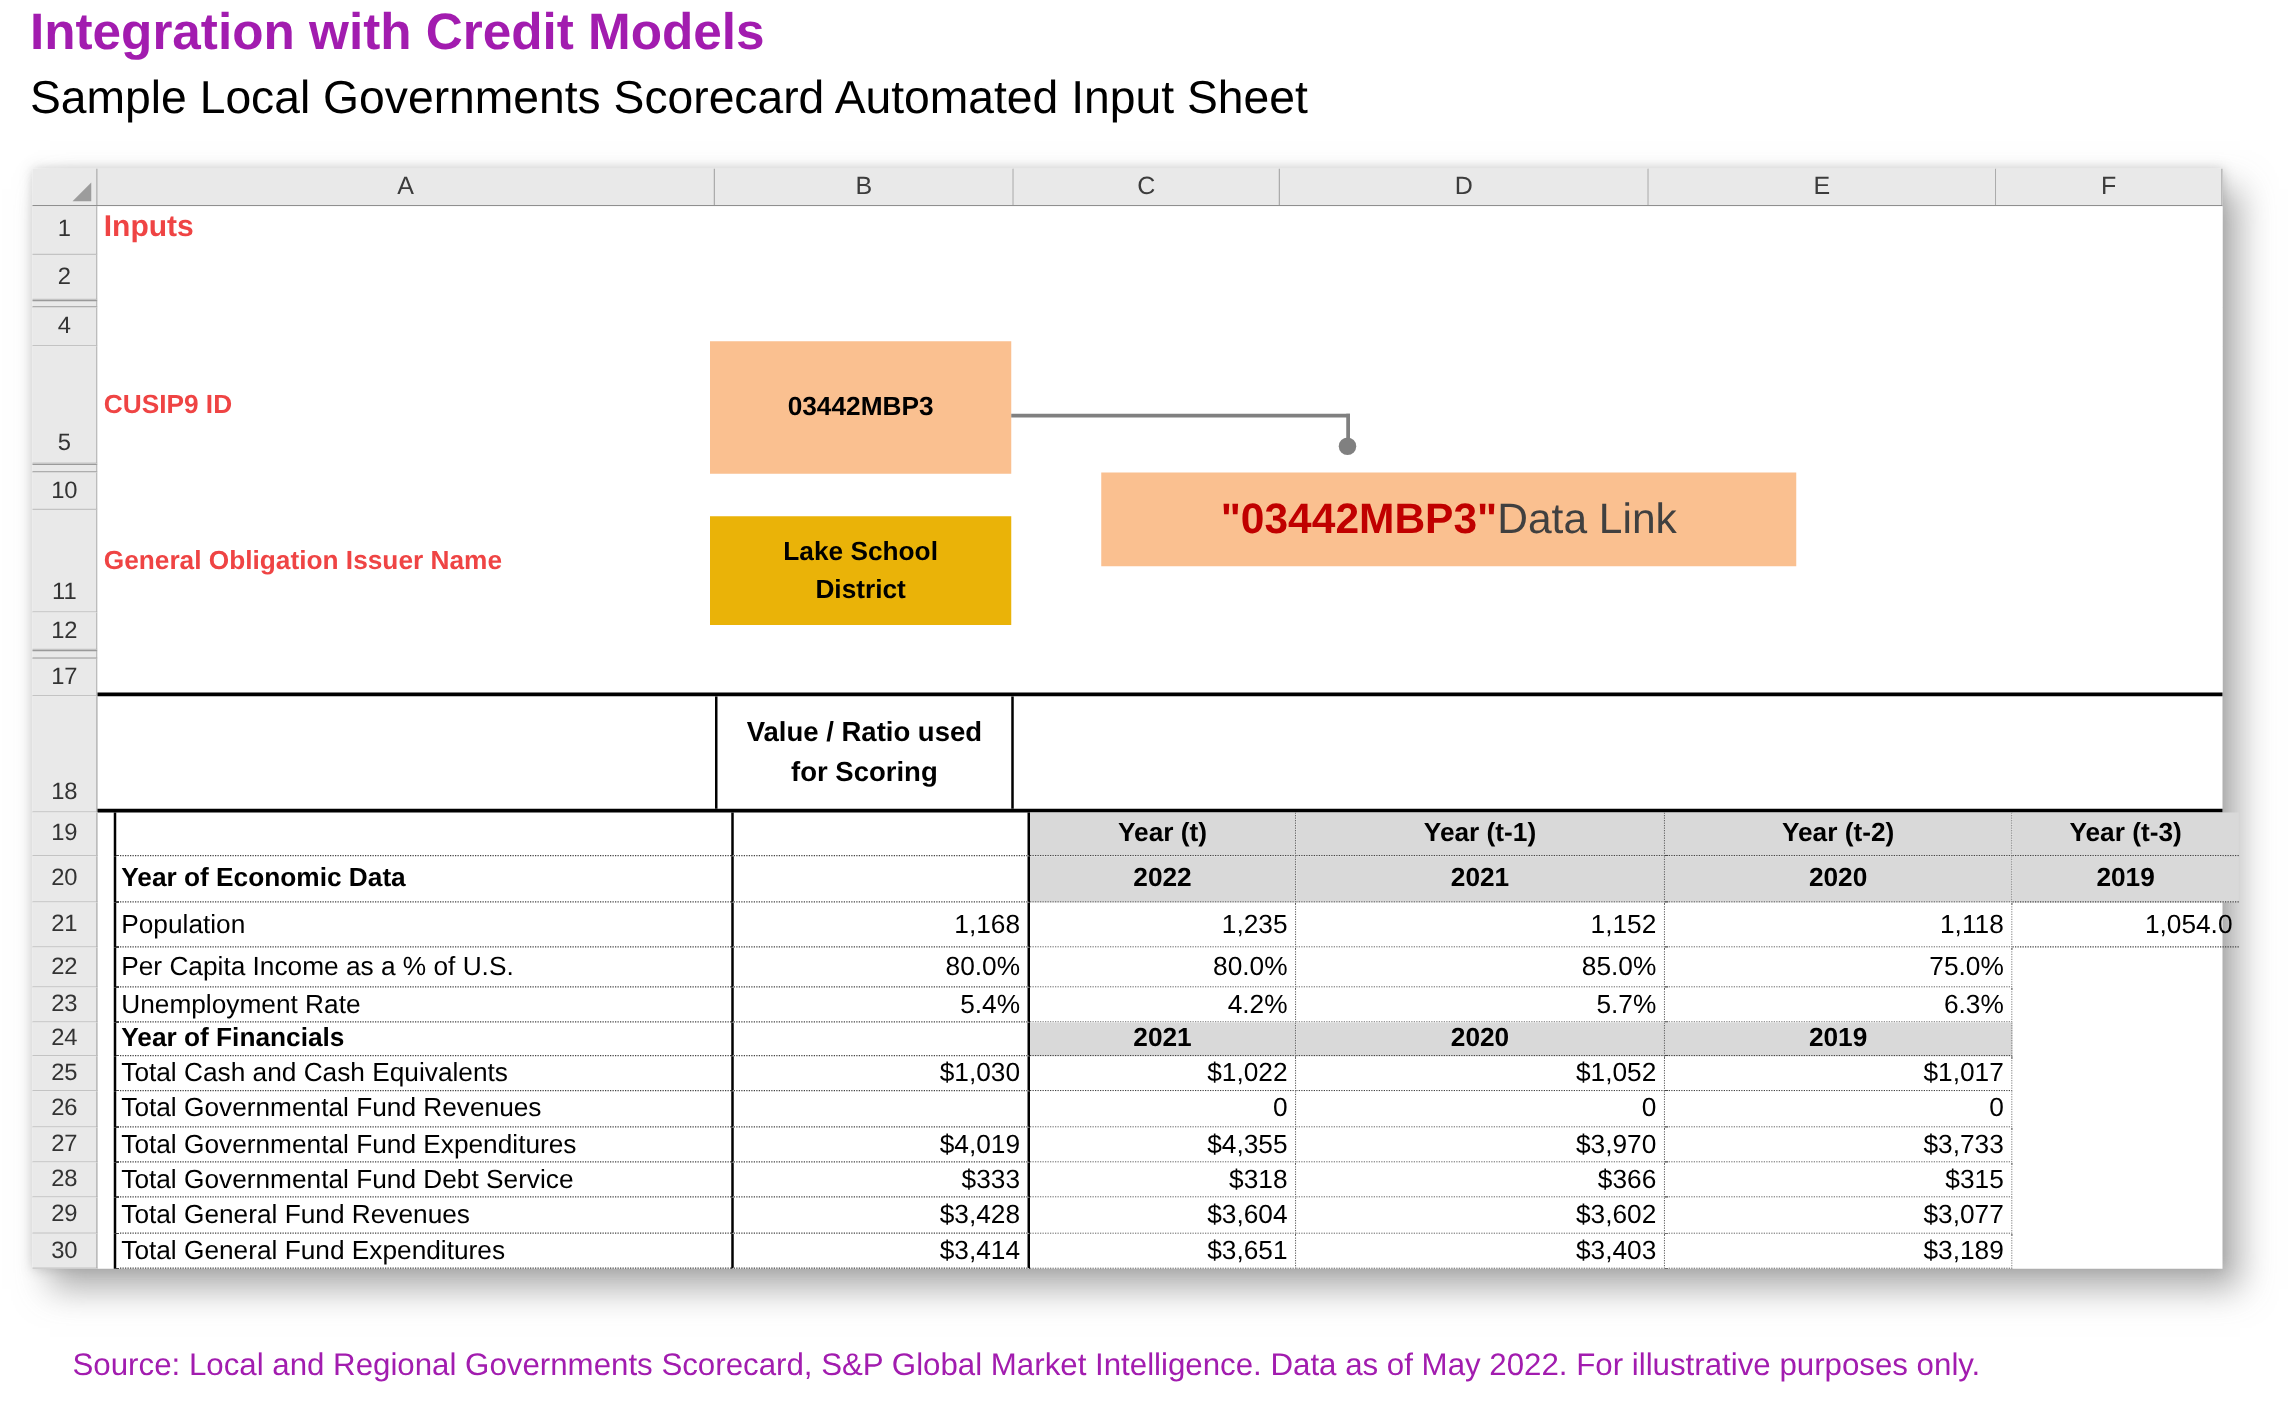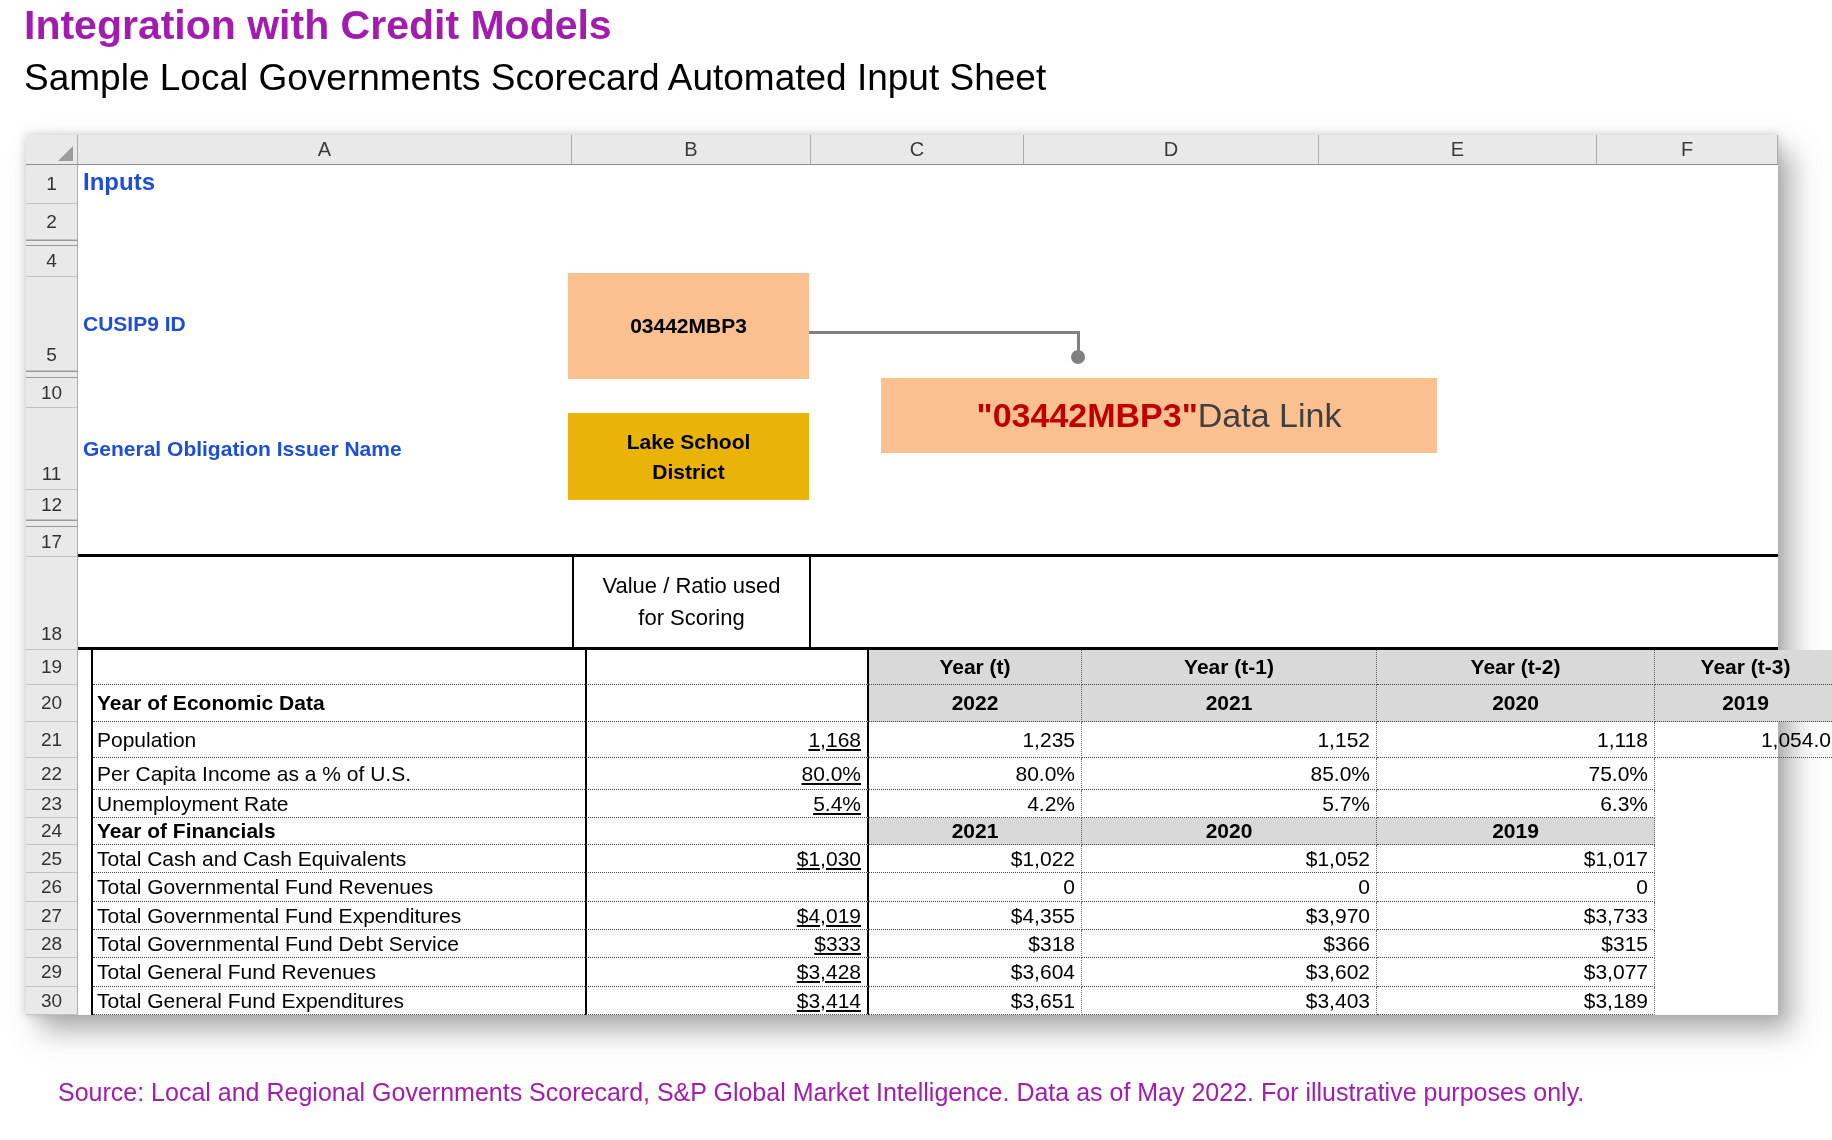--- a/index.html
+++ b/index.html
@@ -28,39 +28,39 @@
   .w-a{width:494px} .w-b{width:239px} .w-c{width:213px} .w-d{width:295px} .w-e{width:278px} .w-f{width:181px}
 
   
   .rnum { width:52px; background:#E9E9E9; border-right:1px solid #ACACAC; border-bottom:1px solid #C3C3C3;
           display:flex; align-items:center; justify-content:center; font-size:19px; color:#333; flex:none; }
   .rnum.bot { align-items:flex-end; padding-bottom:4px; }
   .gaprow .rnum { border-top:1px solid #9a9a9a; border-bottom:1px solid #9a9a9a; }
 
   
   .ucontent { flex:1; position:relative; background:#fff; display:flex; align-items:center; }
-  .ulabel { font-size:21px; font-weight:bold; color:#1d4ed8; padding-left:5px; }
+  .ulabel { font-size:21px; font-weight:bold; color:#ef4444; padding-left:5px; }
   .inputs-label { font-size:24px; align-self:flex-start; padding-top:3px; }
   .r17 .ucontent { border-bottom:3px solid #000; }
 
   
   .row18 { height:93px; }
   .cells18 { flex:1; display:flex; border-bottom:3px solid #000; }
   .a18 { width:494px; }
   .b18 { width:239px; border-left:2px solid #000; border-right:2px solid #000;
          display:flex; flex-direction:column; align-items:center; justify-content:center;
-         font-weight:normal; font-size:22px; line-height:1.45; text-align:center; }
+         font-weight:bold; font-size:22px; line-height:1.45; text-align:center; }
   .rest18 { flex:1; }
 
   
   .gcells { flex:1; display:flex; border-left:2px solid #000;margin-left:13px; }
   .gcell { display:flex; align-items:center; font-size:21px; color:#000; overflow:visible; white-space:nowrap; }
   .ga { width:492px; border-bottom:1px dotted #444; padding:0 4px; }
-  .gb { width:284px; border-left:2px solid #000; border-right:2px solid #000; border-bottom:1px dotted #444;
-        justify-content:flex-end; padding-right:6px;text-decoration:underline; }
+  .gb { width:239px; border-left:2px solid #000; border-right:2px solid #000; border-bottom:1px dotted #444;
+        justify-content:flex-end; padding-right:6px; }
   .gc { width:213px; border-right:1px dotted #666; border-bottom:1px dotted #444; justify-content:flex-end; padding-right:6px; }
   .gd { width:295px; border-right:1px dotted #666; border-bottom:1px dotted #444; justify-content:flex-end; padding-right:6px; }
   .ge { width:278px; border-right:1px dotted #666; border-bottom:1px dotted #444; justify-content:flex-end; padding-right:6px; }
   .gf { width:181px; border-bottom:1px dotted #444; justify-content:flex-end; padding-right:5px; }
   .gf.nb { border-bottom:none; }
   .gray { background:#D9D9D9; font-weight:bold; justify-content:center; padding-right:0; }
   .boldcell { font-weight:bold; }
 
   
   .shape { position:absolute; }

